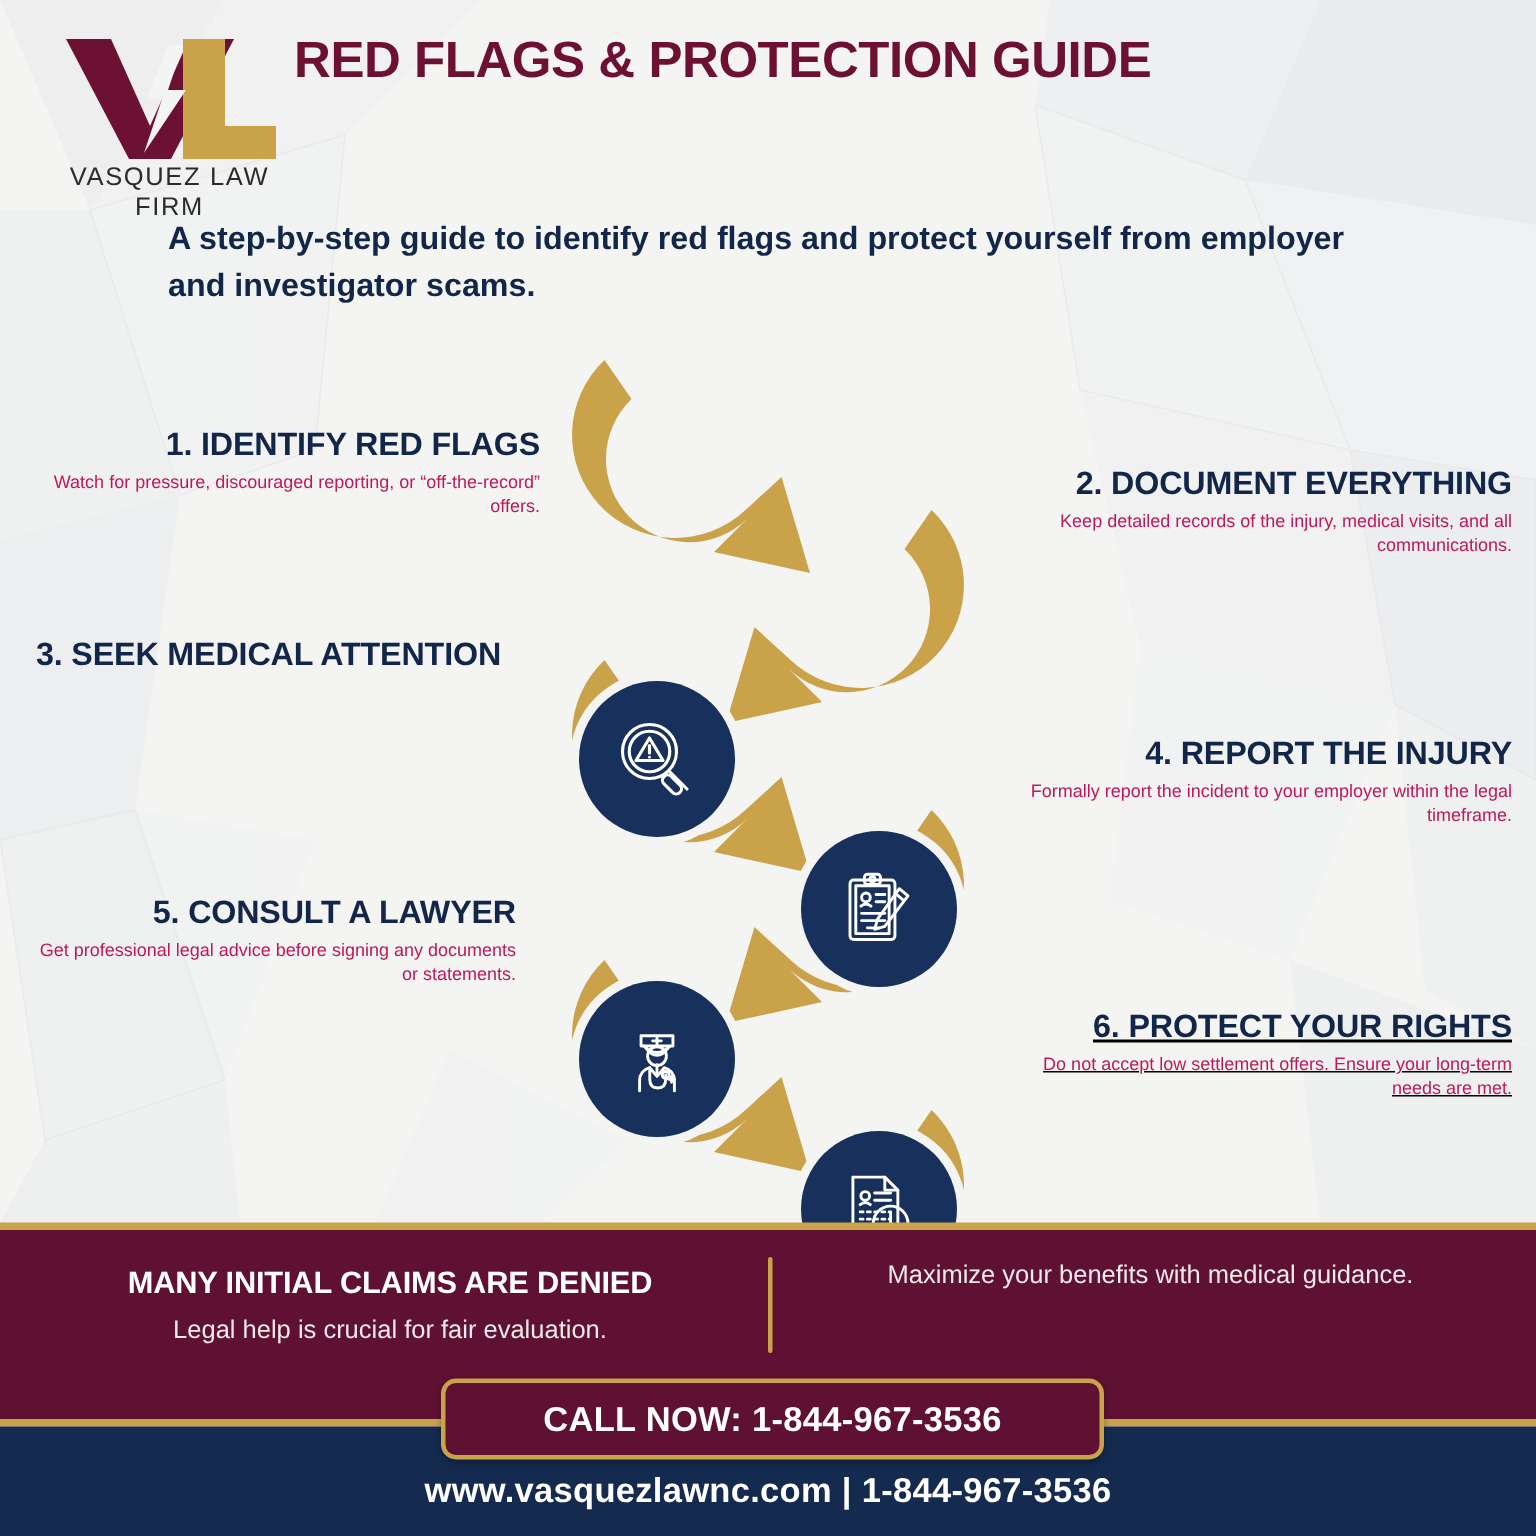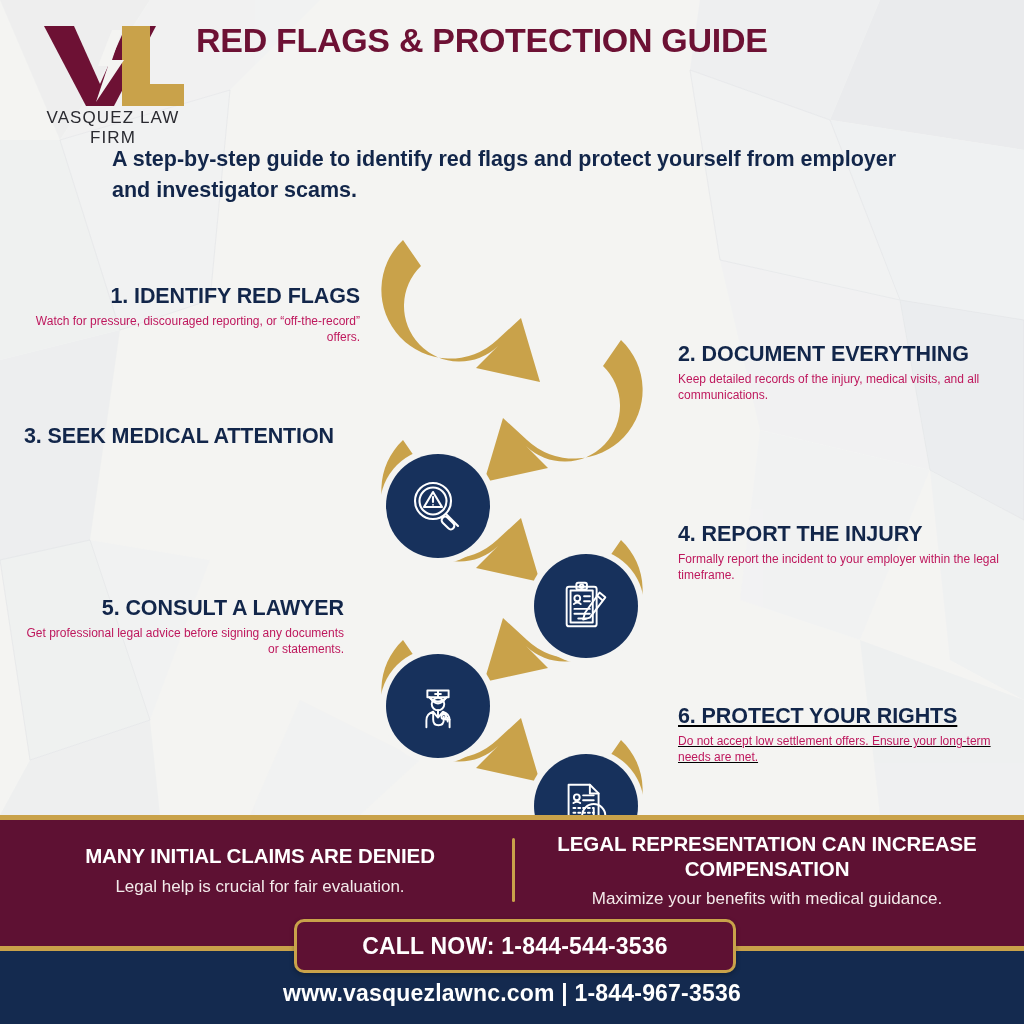--- a/index.html
+++ b/index.html
@@ -41,21 +41,21 @@
   .node svg{display:block;}
 
   .blk{position:absolute;width:330px;}
   .blk .hd{
     color:#12264a;font-weight:bold;font-size:21.5px;line-height:1.18;letter-spacing:-0.1px;
   }
   .blk .bd{
     color:#be185d;font-size:12px;line-height:1.33;margin-top:5px;font-weight:400;
   }
   .blk.left{text-align:right;}
-  .blk.right{text-align:left;margin-top:32px;}
+  .blk.right{text-align:right;}
 
   
   .band-top-rule{position:absolute;left:0;top:815px;width:1024px;height:5px;background:#c9a24a;}
   .maroon{position:absolute;left:0;top:820px;width:1024px;height:126px;background:#5e1133;}
   .maroon-rule{position:absolute;left:0;top:946px;width:1024px;height:5px;background:#c9a24a;}
   .mcell{position:absolute;top:24px;text-align:center;}
   .mcell .mh{color:#ffffff;font-weight:bold;font-size:20.5px;line-height:1.2;letter-spacing:-0.1px;}
   .mcell .mp{color:#f3eaea;font-size:17px;line-height:1.3;margin-top:7px;}
   .mdiv{position:absolute;left:512px;top:838px;width:3px;height:64px;background:#c9a24a;border-radius:2px;}
 
@@ -271,25 +271,24 @@
   <div class="maroon"></div>
   <div class="maroon-rule"></div>
   <div class="mdiv"></div>
 
   <div class="mcell" style="left:30px;top:844px;width:460px;">
     <div class="mh">MANY INITIAL CLAIMS ARE DENIED</div>
     <div class="mp">Legal help is crucial for fair evaluation.</div>
   </div>
 
   <div class="mcell" style="left:534px;top:832px;width:466px;">
-    <div class="mh">LEGAL REPRESENTATION CAN INCREASE COMPENSATION</div>
     <div class="mp">Maximize your benefits with medical guidance.</div>
   </div>
 
   <div class="navy"></div>
 
   <div class="cta">
-    <span>CALL NOW: 1-844-544-3536</span>
+    <span>CALL NOW: 1-844-967-3536</span>
   </div>
 
   <div class="foot-line">www.vasquezlawnc.com | 1-844-967-3536</div>
 
 </div>
 
 </body></html>

